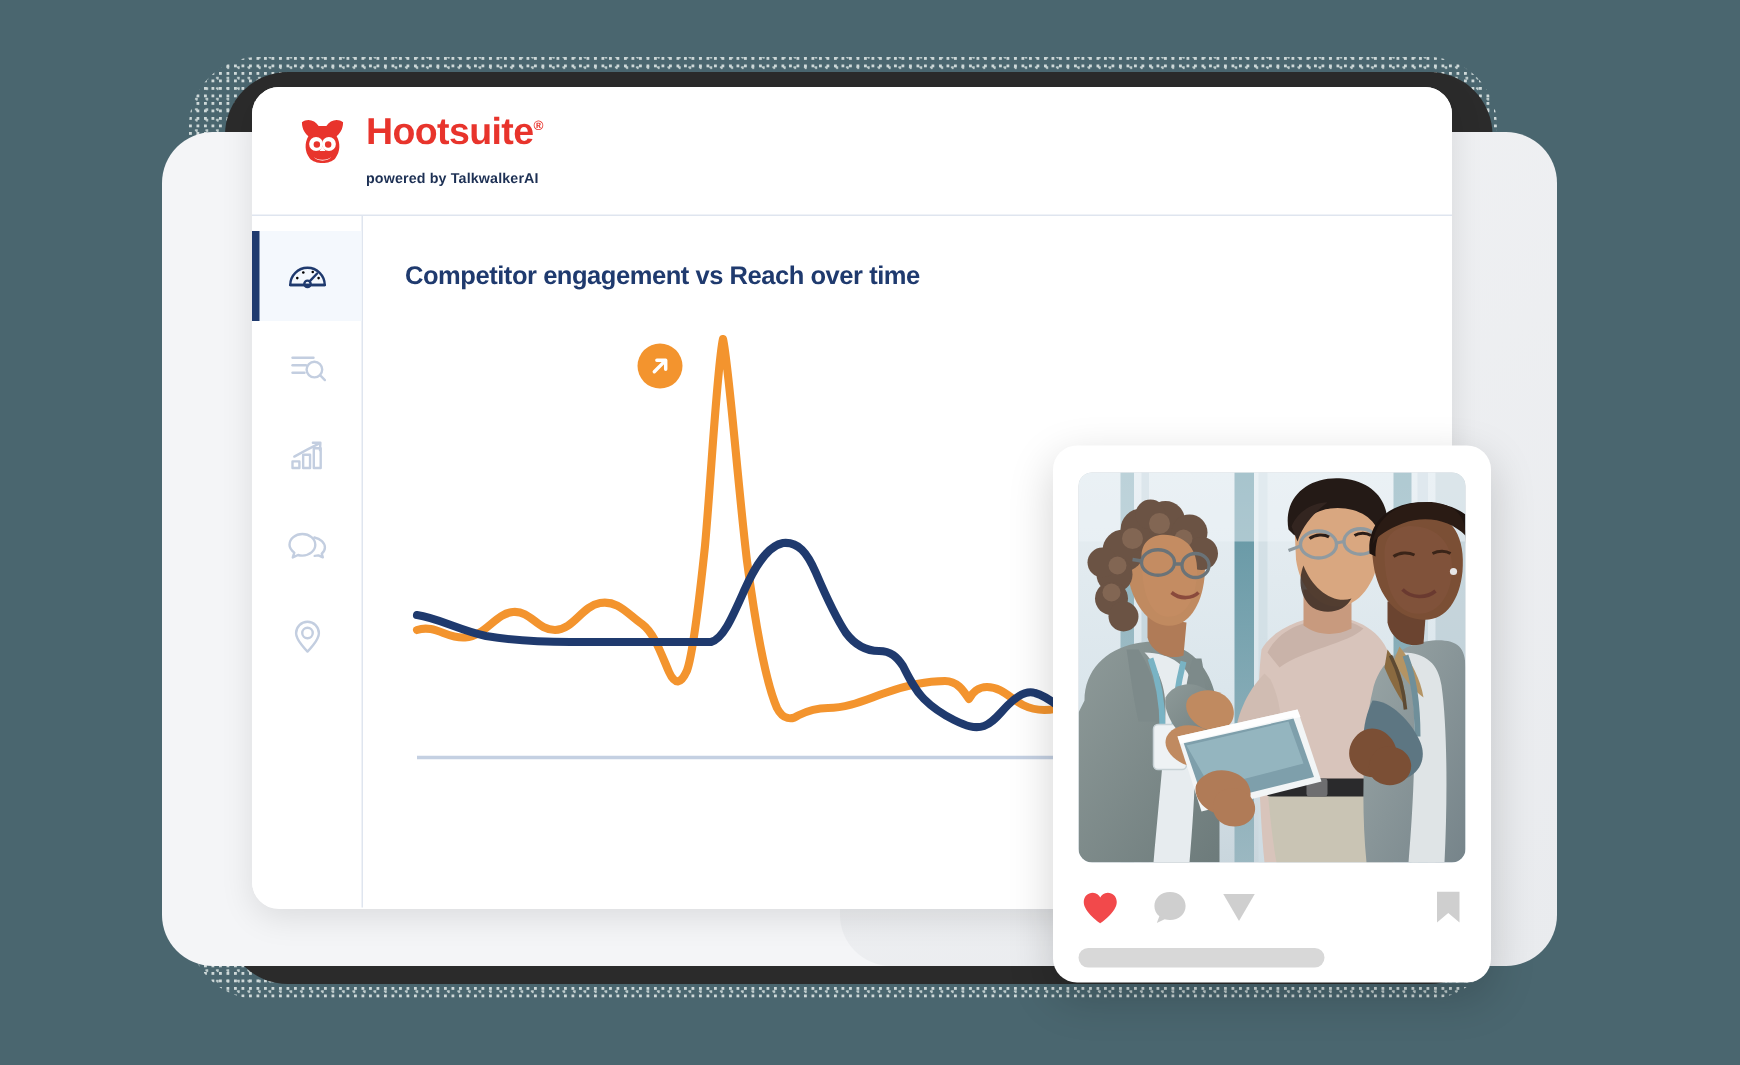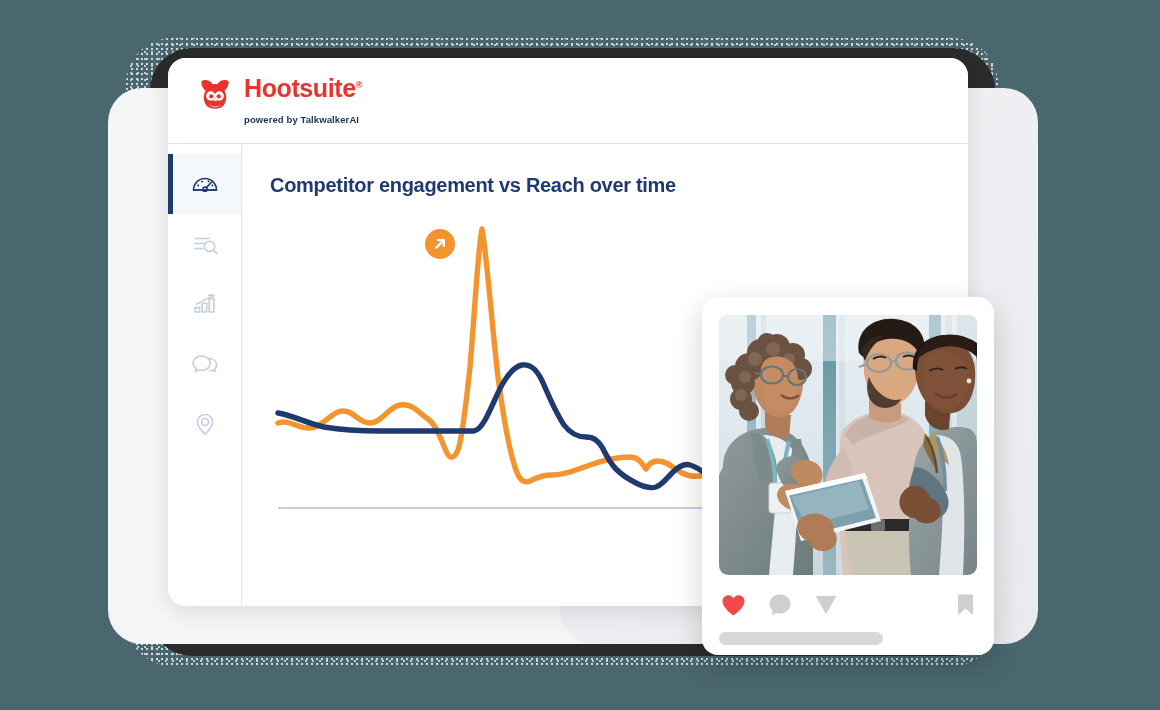--- a/index.html
+++ b/index.html
@@ -119,21 +119,21 @@
     content: "";
     position: absolute; left: 0; top: 0; bottom: 0;
     width: 5px; background: #1f3a6e;
   }
   .nav-item svg { display: block; }
   .nav-item.active svg { stroke: #1f3a6e; }
   .nav-item svg { stroke: #c3cee0; }
 
   .content { flex: 1; padding: 30px 0 0 28px; position: relative; }
   .chart-title {
-    font-size: 20px; font-weight: bold; color: #1f3a6e;
+    font-size: 17px; font-weight: bold; color: #1f3a6e;
     letter-spacing: -0.3px;
   }
   .chart-wrap { position: relative; margin-top: 10px; }
   .chart-svg { display: block; }
 
   
   .post-card {
     position: absolute;
     left: 702px; top: 297px;
     width: 292px; height: 358px;

